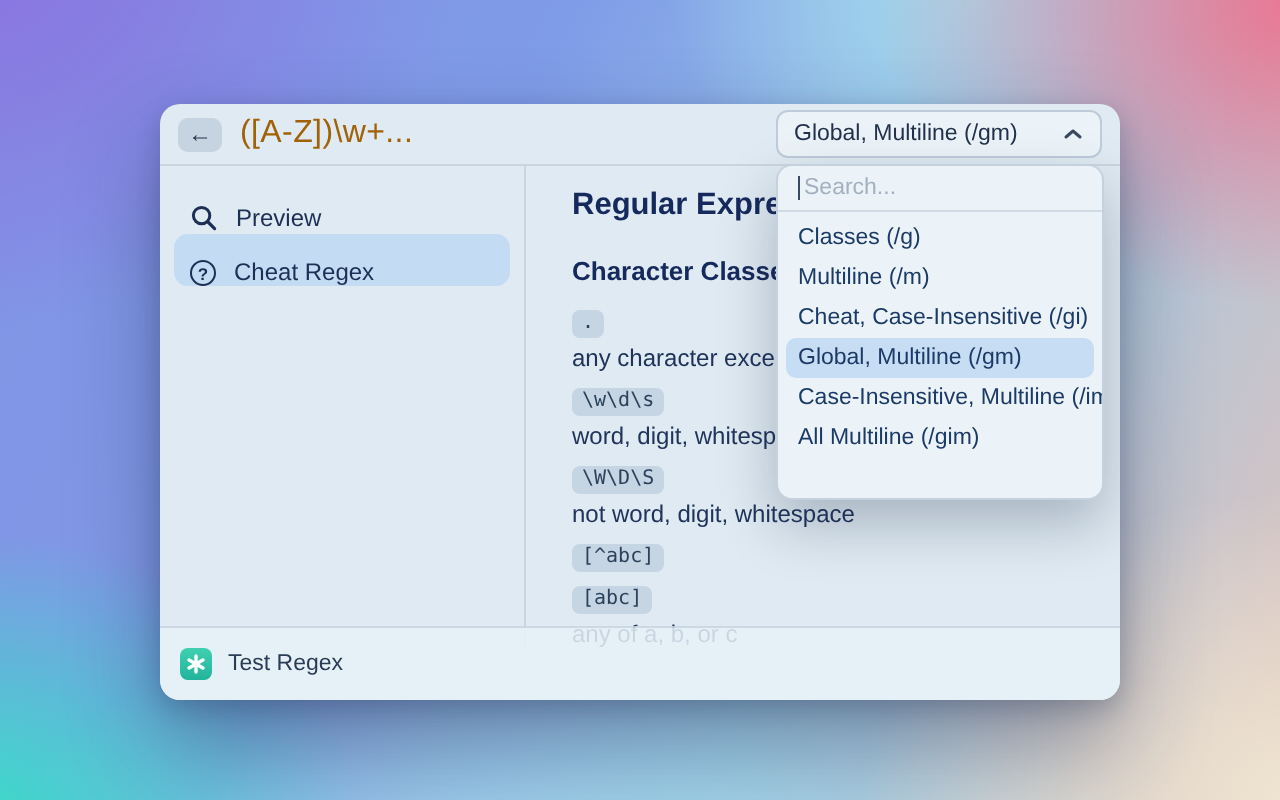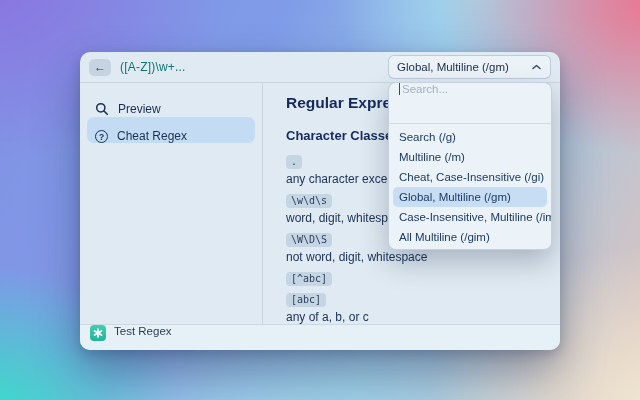--- a/index.html
+++ b/index.html
@@ -27,21 +27,21 @@
     position:absolute; left:0; top:0; right:0; height:31px;
     display:flex; align-items:center; padding:0 9px;
     border-bottom:1px solid rgba(60,80,110,.13);
   }
   .back-btn {
     width:22px; height:17px; border-radius:5px;
     background:rgba(70,95,130,.16); color:#27354e;
     display:flex; align-items:center; justify-content:center;
     font-size:12px; line-height:1; cursor:default;
   }
-  .pattern { margin-left:9px; font-size:12px; color:#0f766e; letter-spacing:.2px; }
+  .pattern { margin-left:9px; font-size:16px; color:#a16207; letter-spacing:.2px; }
   .dd-btn {
     position:absolute; right:9px; top:3px; width:163px; height:24px;
     border:1px solid rgba(70,100,140,.28); border-radius:6px;
     background:rgba(245,250,253,.55);
     display:flex; align-items:center; padding:0 8px;
     font-size:11.5px; color:#22324c;
   }
   .dd-btn .chev { margin-left:auto; display:flex; }
   
   .sidebar {
@@ -66,40 +66,40 @@
   .main h1 { font-size:15.5px; font-weight:bold; color:#16295c; margin-bottom:16px; }
   .main h2 { font-size:13px; font-weight:bold; color:#16295c; margin-bottom:8px; }
   .code-badge {
     display:inline-block; font-family:"DejaVu Sans Mono","Liberation Mono",monospace;
     font-size:10px; color:#2c425c; background:rgba(125,155,190,.26);
     padding:1px 5px 2px; border-radius:4px; margin-bottom:3px;
   }
   .desc { font-size:12px; color:#20345a; margin-bottom:4px; line-height:14px; }
   
   .ftr {
-    position:absolute; left:0; right:0; bottom:0; height:26px;
+    position:absolute; left:0; right:0; bottom:0; height:37px;
     border-top:1px solid rgba(60,80,110,.15);
     background:rgba(232,242,248,.85);
-    display:flex; padding:0 10px; gap:8px;
+    display:flex; align-items:center; padding:0 10px; gap:8px;
   }
   .app-icon {
     width:16px; height:16px; border-radius:4px;
     background:linear-gradient(180deg,#3fd0b0,#22b39c);
     display:flex; align-items:center; justify-content:center;
   }
   .ftr-label { font-size:11.5px; color:#2b3c55; font-weight:500; }
   
   .dd-panel {
     position:absolute; left:308px; top:30px; width:164px; height:168px;
     background:#ebf3f8; border:1px solid rgba(110,135,160,.3); border-radius:8px;
     box-shadow:0 12px 28px rgba(25,40,70,.28);
     z-index:5; overflow:hidden;
   }
   .dd-search {
-    height:41px; display:flex; padding:0 10px;
+    height:23px; display:flex; align-items:center; padding:0 10px;
     border-bottom:1px solid rgba(60,80,110,.14);
   }
   .caret { width:1px; height:12px; background:#3a4a60; margin-right:2px; }
   .dd-search span.ph { font-size:11.5px; color:#a3b0bf; }
   .dd-list { padding:3px 0; }
   .dd-item {
     height:20px; display:flex; align-items:center;
     margin:0 4px; padding:0 6px; border-radius:5px;
     font-size:11.5px; color:#1c3a66; white-space:nowrap;
   }
@@ -181,21 +181,21 @@
     </div>
     <span class="ftr-label">Test Regex</span>
   </div>
 
   <div class="dd-panel">
     <div class="dd-search">
       <span class="caret"></span>
       <span class="ph">Search...</span>
     </div>
     <div class="dd-list">
-      <div class="dd-item">Search (/g)</div>
+      <div class="dd-item">Classes (/g)</div>
       <div class="dd-item">Multiline (/m)</div>
       <div class="dd-item">Cheat, Case-Insensitive (/gi)</div>
       <div class="dd-item sel">Global, Multiline (/gm)</div>
       <div class="dd-item">Case-Insensitive, Multiline (/im)</div>
       <div class="dd-item">All Multiline (/gim)</div>
     </div>
   </div>
 
 </div>
 

